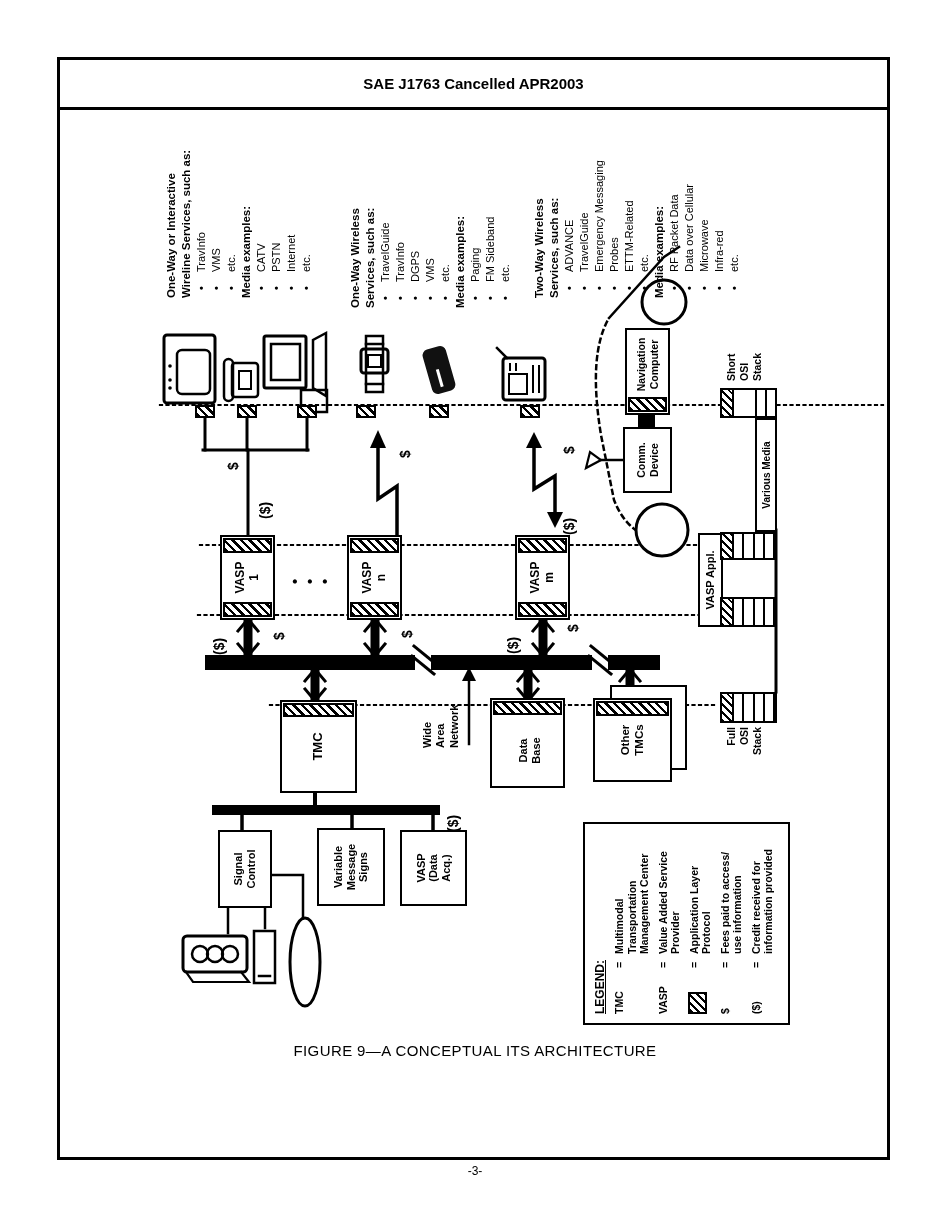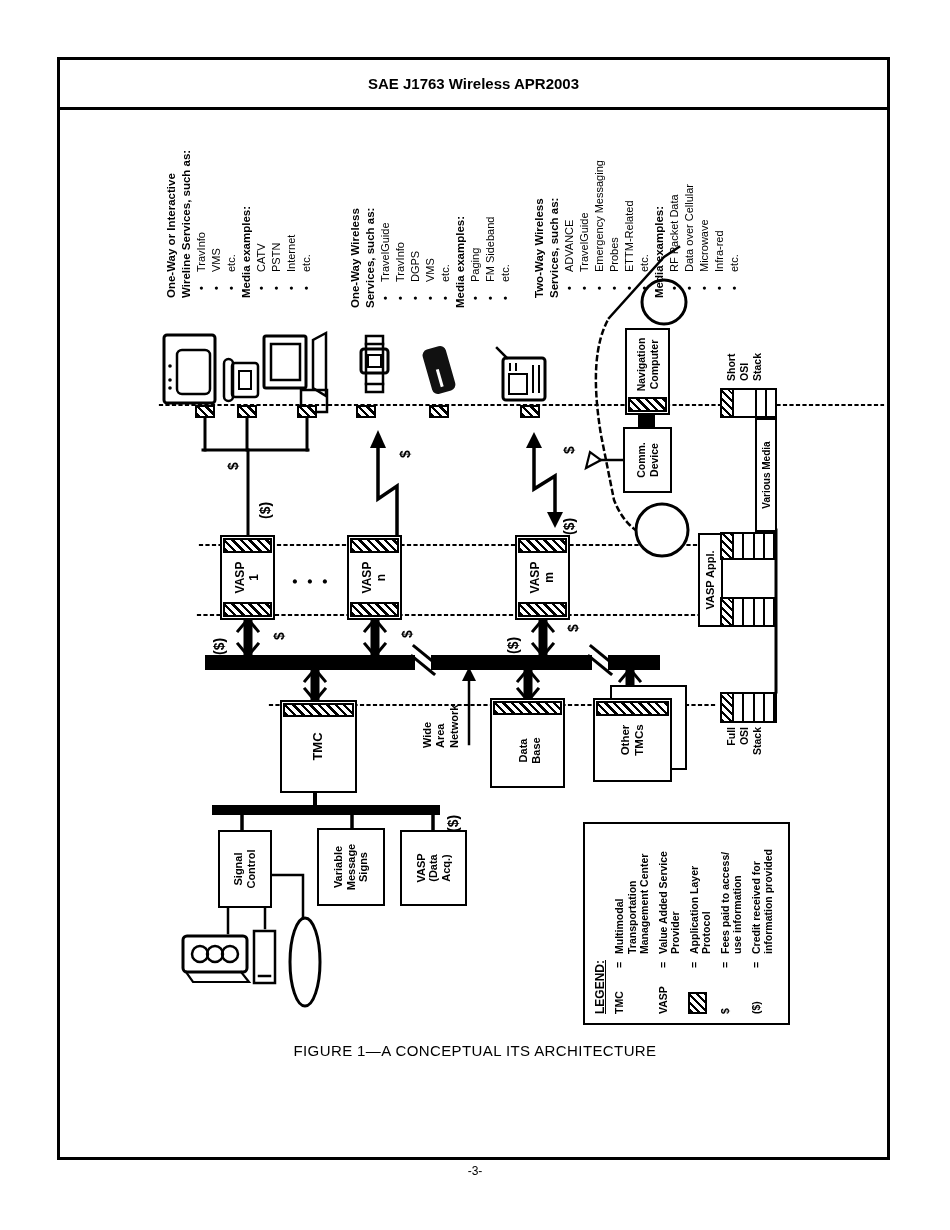--- a/index.html
+++ b/index.html
@@ -41,21 +41,21 @@
   .stack.full .sl{flex:1;border-top:none;border-bottom:2px solid #000;}
   .bar{position:absolute;border:2.5px solid #000;background:#fff;box-sizing:border-box;
        display:flex;align-items:center;justify-content:center;font-size:10px;font-weight:bold;}
   .dots{position:absolute;font-weight:bold;font-size:15px;line-height:15px;white-space:pre-line;}
 </style>
 </head>
 <body>
 
 <div class="frame">
   <div class="hdr">
-    <span>SAE J1763 Wireless APR2003</span>
+    <span>SAE J1763 Cancelled APR2003</span>
   </div>
 </div>
 
 <div class="diagram">
 
   <svg class="ovl" width="1040" height="820" viewBox="0 0 1040 820" stroke="#000" fill="none" stroke-linecap="square">
 
     <g stroke-width="2.2" stroke-dasharray="2 4.5">
       <line x1="755" y1="95" x2="755" y2="818"></line>
       <line x1="615" y1="135" x2="615" y2="652"></line>
@@ -420,14 +420,14 @@
     <div class="lrow">
       <span>($)</span>
         <span>=</span>
       <span class="def">Credit received for
 information provided</span>
     </div>
   </div>
 
 </div>
 
-<div class="caption">FIGURE 1—A CONCEPTUAL ITS ARCHITECTURE</div>
+<div class="caption">FIGURE 9—A CONCEPTUAL ITS ARCHITECTURE</div>
 <div class="pageno">-3-</div>
 
 </body></html>

